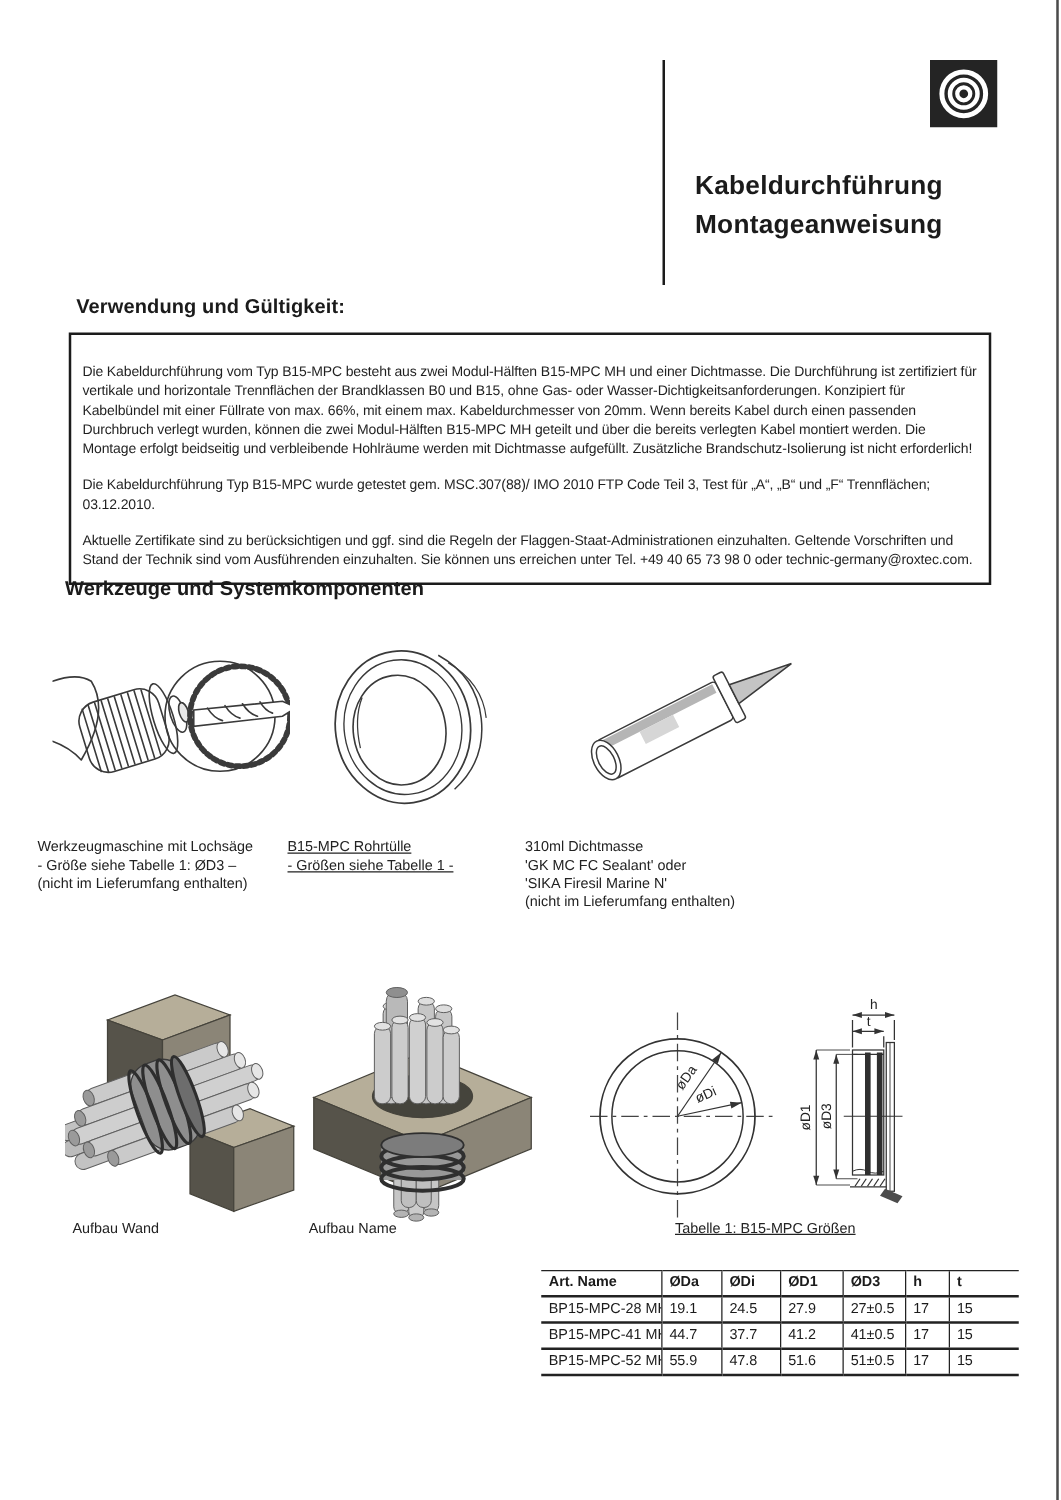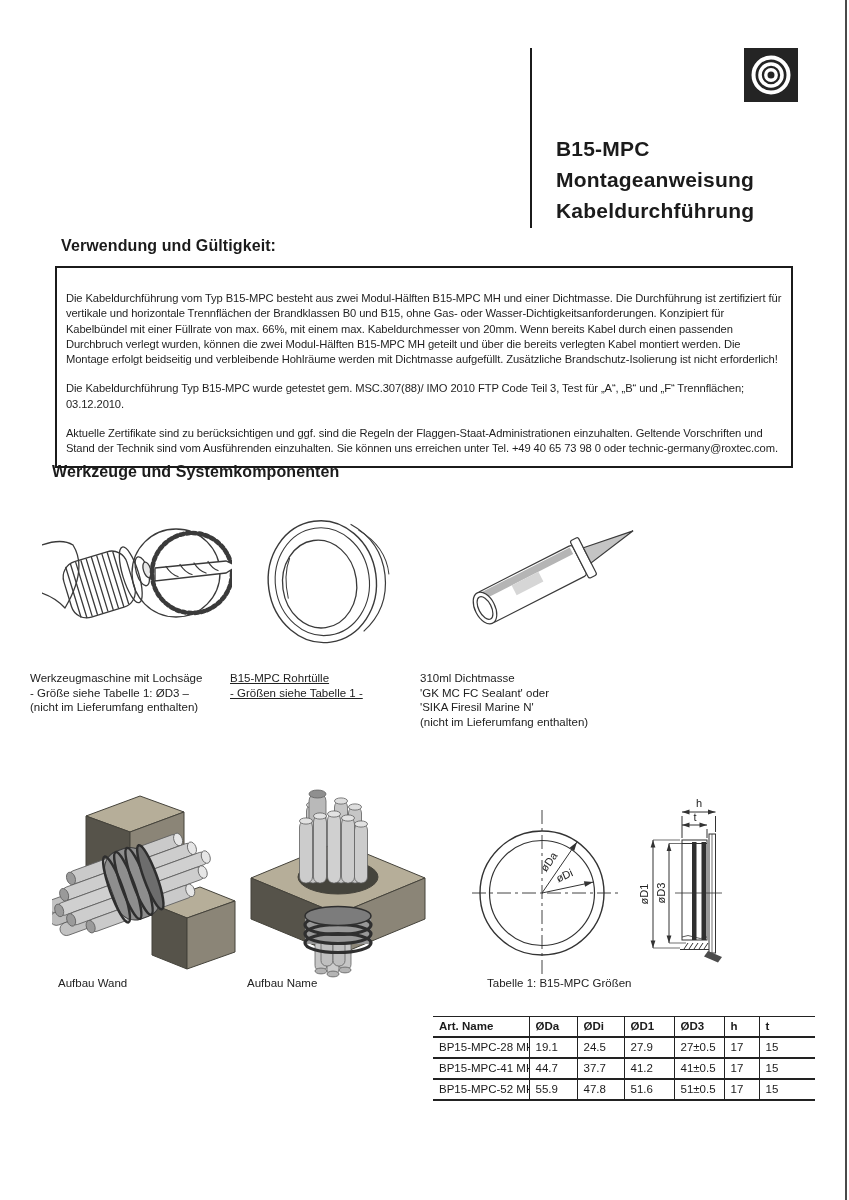--- a/index.html
+++ b/index.html
@@ -17,21 +17,21 @@
   .usage-box{left:55px;top:266px;width:716px;border:2px solid #1b1b1b;padding:23px 9px 9px 9px;
              font-size:11.2px;line-height:15.3px;letter-spacing:-.1px;}
   .usage-box p{margin:0;}
   .usage-box p + p{margin-top:14px;}
   .fig-caption{position:absolute;font-size:11.5px;line-height:14.5px;color:#222;}
   .cap-tool1{left:30px;top:671px;width:220px;}
   .cap-tool2{left:230px;top:671px;width:165px;text-decoration:underline;}
   .cap-tool3{left:420px;top:671px;width:200px;}
   .cap-wall{left:58px;top:976px;width:160px;}
   .cap-ceiling{left:247px;top:976px;width:160px;}
-  .cap-table{left:487px;top:976px;width:220px;}
+  .cap-table{left:540px;top:976px;width:220px;text-decoration:underline;}
   .fig-drill{left:42px;top:505px;width:190px;height:150px;}
   .fig-grommet{left:262px;top:503px;width:130px;height:152px;}
   .fig-cartridge{left:445px;top:503px;width:200px;height:142px;}
   .fig-wall{left:52px;top:786px;width:185px;height:185px;}
   .fig-ceiling{left:243px;top:783px;width:190px;height:195px;}
   .fig-circle{left:472px;top:806px;width:172px;height:172px;}
   .fig-profile{left:640px;top:787px;width:135px;height:178px;}
   svg{display:block;}
   svg text{font-family:"Liberation Sans",sans-serif;}
   .dim{font-size:11px;fill:#222;}
@@ -57,23 +57,22 @@
         <circle cx="27" cy="27" r="17.5" stroke-width="4"></circle>
         <circle cx="27" cy="27" r="11" stroke-width="3.6"></circle>
         <circle cx="27" cy="27" r="5.2" stroke-width="3.4"></circle>
       </g>
     </svg>
   </div>
 
   <div class="abs title-rule"></div>
 
   <div class="abs title-block">
-    <div>B15-MPC</div>
+    <div>Kabeldurchführung</div>
     <div>Montageanweisung</div>
-    <div>Kabeldurchführung</div>
   </div>
 
   <div class="abs h1 usage-heading">Verwendung und Gültigkeit:</div>
 
   <div class="abs usage-box">
     <p>Die Kabeldurchführung vom Typ B15-MPC besteht aus zwei Modul-Hälften B15-MPC MH und einer Dichtmasse. Die Durchführung ist zertifiziert für vertikale und horizontale Trennflächen der Brandklassen B0 und B15, ohne Gas- oder Wasser-Dichtigkeitsanforderungen. Konzipiert für Kabelbündel mit einer Füllrate von max. 66%, mit einem max. Kabeldurchmesser von 20mm. Wenn bereits Kabel durch einen passenden Durchbruch verlegt wurden, können die zwei Modul-Hälften B15-MPC MH geteilt und über die bereits verlegten Kabel montiert werden. Die Montage erfolgt beidseitig und verbleibende Hohlräume werden mit Dichtmasse aufgefüllt. Zusätzliche Brandschutz-Isolierung ist nicht erforderlich!</p>
     <p>Die Kabeldurchführung Typ B15-MPC wurde getestet gem. MSC.307(88)/ IMO 2010 FTP Code Teil 3, Test für „A“, „B“ und „F“ Trennflächen; 03.12.2010.</p>
     <p>Aktuelle Zertifikate sind zu berücksichtigen und ggf. sind die Regeln der Flaggen-Staat-Administrationen einzuhalten. Geltende Vorschriften und Stand der Technik sind vom Ausführenden einzuhalten. Sie können uns erreichen unter Tel. +49 40 65 73 98 0 oder technic-germany@roxtec.com.</p>
   </div>
 

